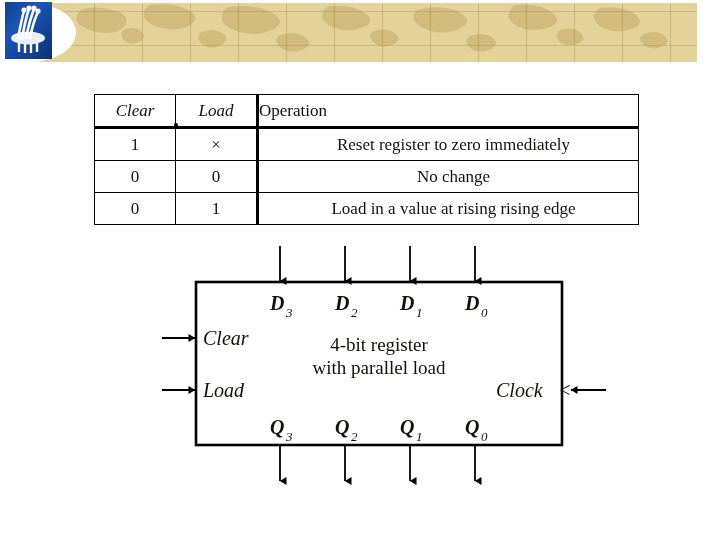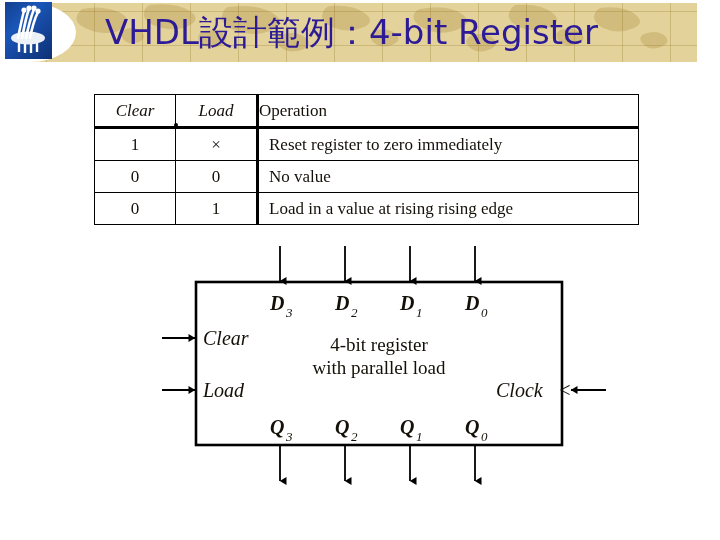--- a/index.html
+++ b/index.html
@@ -94,21 +94,21 @@
   #truth-table .col-clear { width: 80px; }
   #truth-table .col-load  { width: 80px; }
   #truth-table .col-op    { width: 379px; border-left-width: 3px; }
   #truth-table thead td {
     border-bottom-width: 3px;
   }
   #truth-table .hdr-italic {
     font-style: italic;
   }
   #truth-table .op-cell {
-    text-align: left;
+    text-align: center;
     padding-left: 10px;
     border-left-width: 3px;
   }
   #truth-table .op-head {
     text-align: left;
     padding-left: 0;
   }
   #table-dot {
     position: absolute;
     left: 174px; top: 123px;
@@ -198,41 +198,40 @@
       </g>
       <g stroke="#ffffff" stroke-width="2.4" stroke-linecap="butt">
         <line x1="14" y1="41" x2="14" y2="50"></line>
         <line x1="20" y1="42" x2="20" y2="51"></line>
         <line x1="26" y1="42" x2="26" y2="51"></line>
         <line x1="32" y1="41" x2="32" y2="50"></line>
       </g>
     </svg>
   </div>
 
-  <div id="page-title">VHDL設計範例：4-bit Register</div>
 </div>
 
 <table id="truth-table">
   <thead>
     <tr>
       <td class="col-clear hdr-italic">Clear</td>
       <td class="col-load hdr-italic">Load</td>
       <td class="col-op op-head">Operation</td>
     </tr>
   </thead>
   <tbody>
     <tr>
       <td>1</td>
       <td>×</td>
       <td class="op-cell">Reset register to zero immediately</td>
     </tr>
     <tr>
       <td>0</td>
       <td>0</td>
-      <td class="op-cell">No value</td>
+      <td class="op-cell">No change</td>
     </tr>
     <tr>
       <td>0</td>
       <td>1</td>
       <td class="op-cell">Load in a value at rising rising edge</td>
     </tr>
   </tbody>
 </table>
 <div id="table-dot"></div>
 

